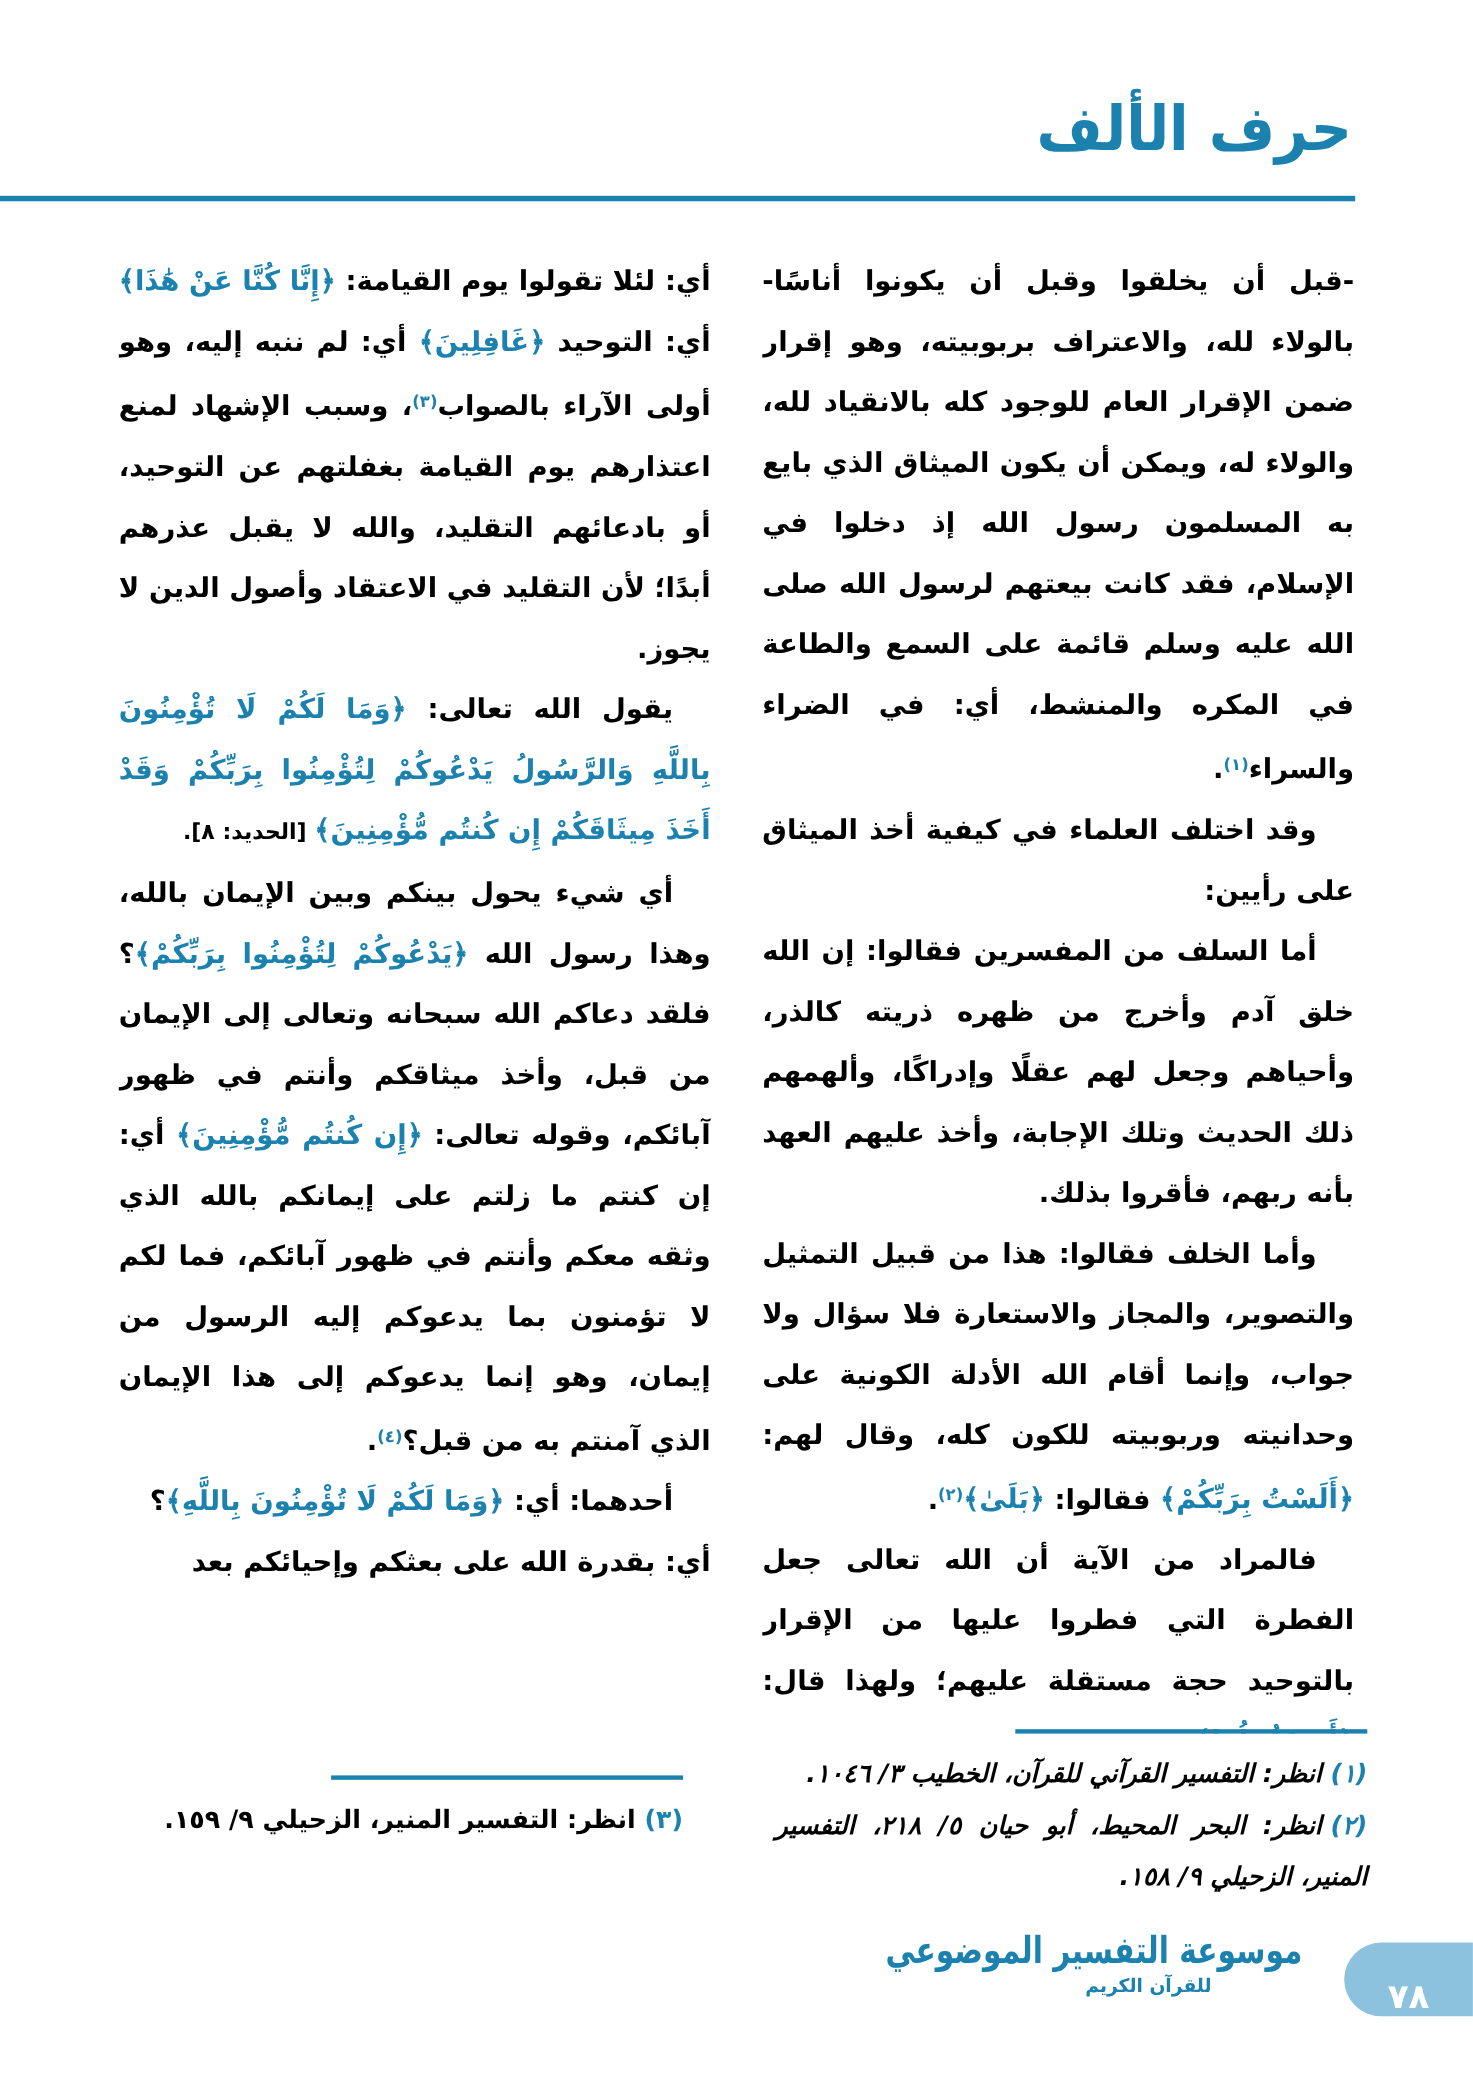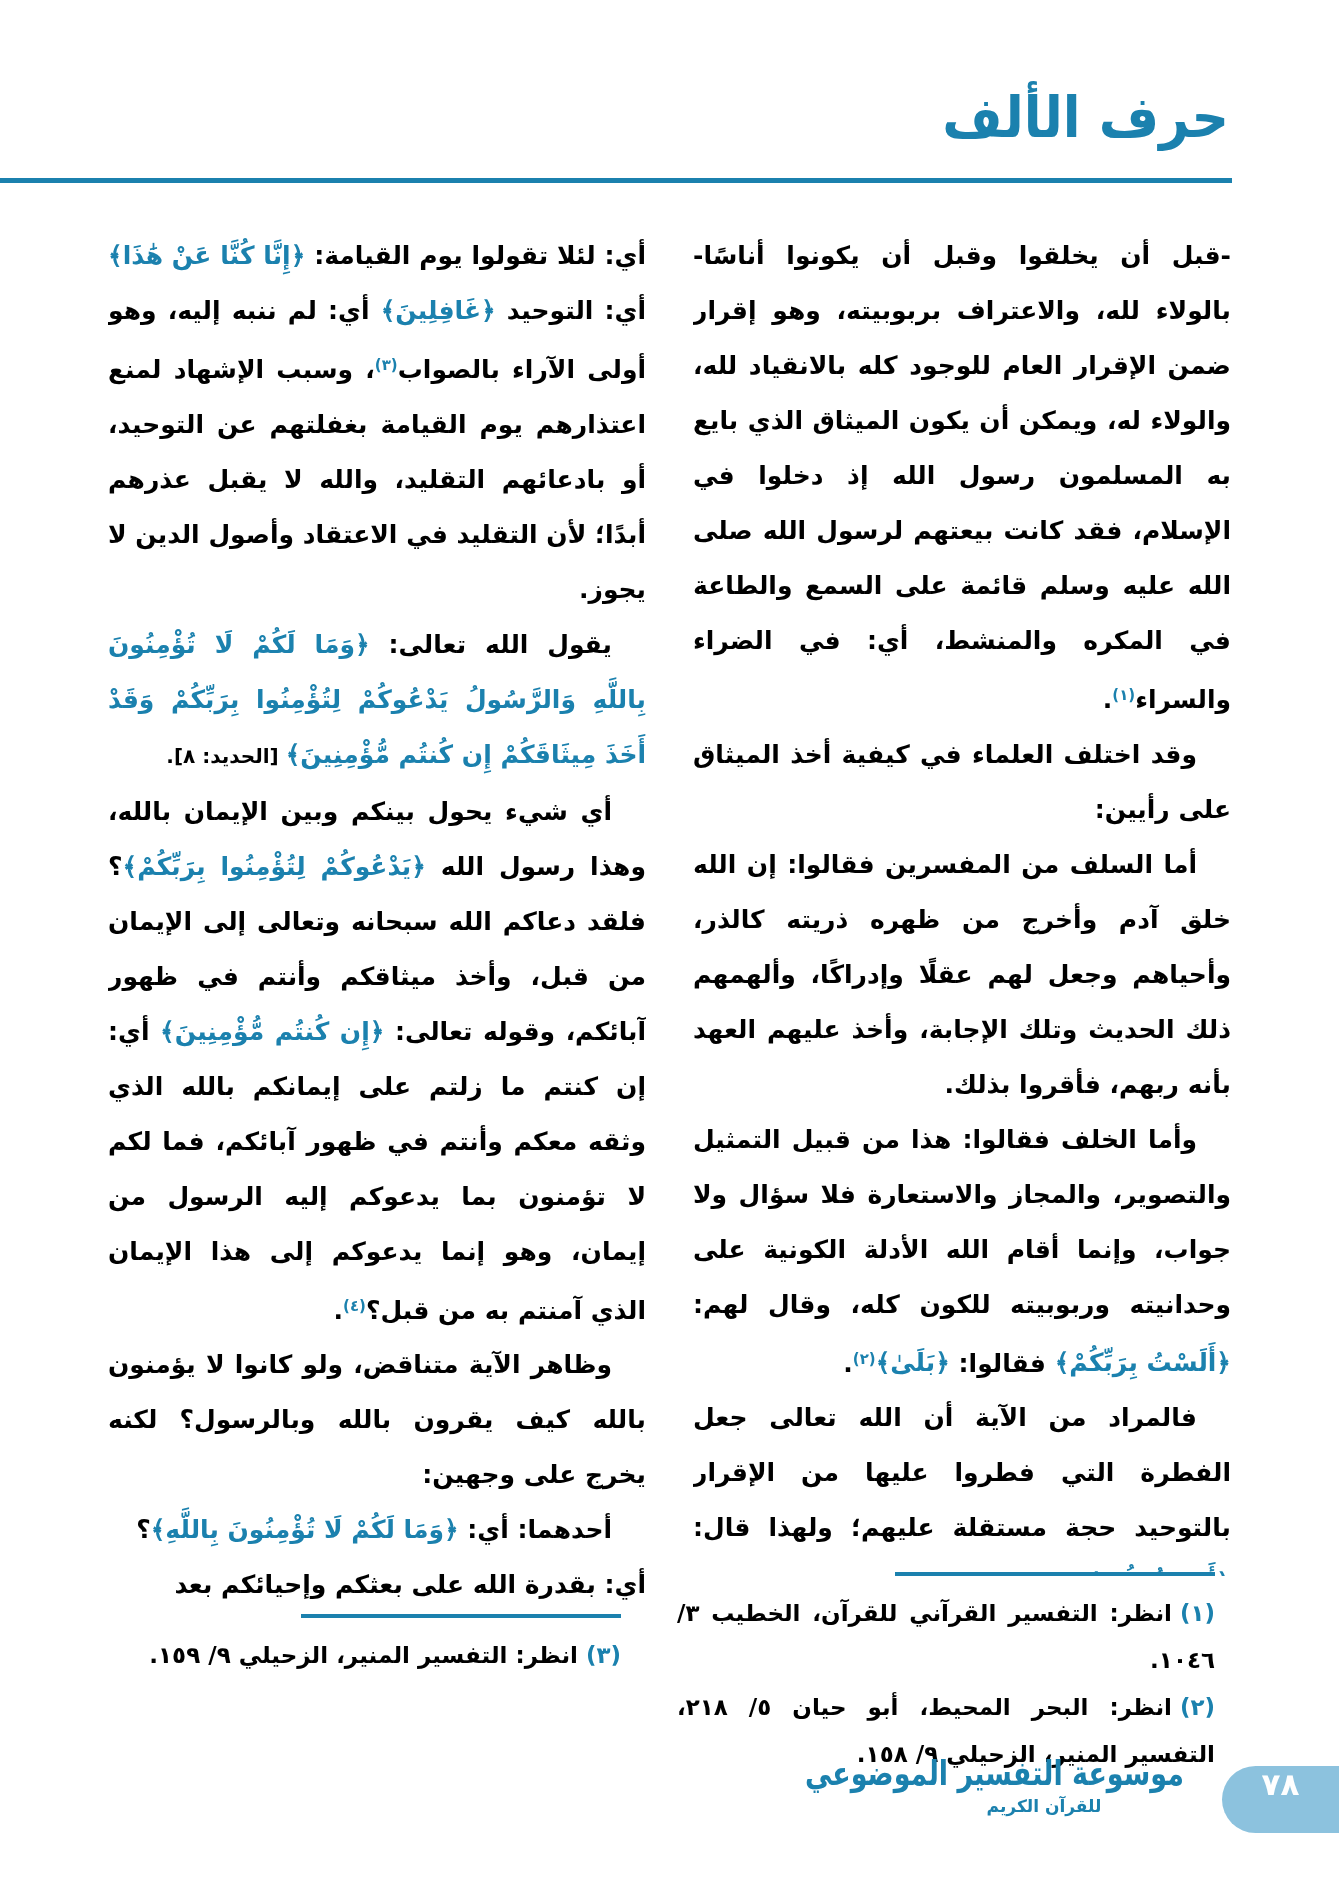--- a/index.html
+++ b/index.html
@@ -70,21 +70,21 @@
     color:var(--accent);
     font-size:0.6em;
     vertical-align:0.5em;
   }
   .seg-ref{ font-size:0.8em; }
   
   .footnotes{
     position:absolute;
     width:538px;
   }
-  .footnotes-right{ top:1572px; right:124px; }
+  .footnotes-right{ top:1572px; right:96px;font-style:italic; }
   .footnotes-left{ top:1614px; right:718px; }
   .fn-sep{
     width:320px;
     height:4px;
     background:var(--accent);
     margin-bottom:14px;
   }
   .footnote{
     font-size:23px;
     line-height:47px;
@@ -125,21 +125,21 @@
     left:0;            
   }
   .page-tab{
     left:auto;
     right:0;
     width:117px;
     height:67px;
     background:var(--tab-bg);
     border-radius:34px 0 0 34px;
     display:flex;
-    align-items:flex-start;
+    align-items:flex-end;
     justify-content:center;
   }
   .page-tab .num{
     color:#ffffff;
     font-size:31px;
     font-weight:bold;
     letter-spacing:2px;
   }
 </style>
 </head>
@@ -157,21 +157,20 @@
       <p class="para indent"><span class="seg-text">وقد اختلف العلماء في كيفية أخذ الميثاق على رأيين:</span></p>
       <p class="para indent"><span class="seg-text">أما السلف من المفسرين فقالوا: إن الله خلق آدم وأخرج من ظهره ذريته كالذر، وأحياهم وجعل لهم عقلًا وإدراكًا، وألهمهم ذلك الحديث وتلك الإجابة، وأخذ عليهم العهد بأنه ربهم، فأقروا بذلك.</span></p>
       <p class="para indent"><span class="seg-text">وأما الخلف فقالوا: هذا من قبيل التمثيل والتصوير، والمجاز والاستعارة فلا سؤال ولا جواب، وإنما أقام الله الأدلة الكونية على وحدانيته وربوبيته للكون كله، وقال لهم: </span><span class="seg-quran">﴿أَلَسْتُ بِرَبِّكُمْ﴾</span><span class="seg-text"> فقالوا: </span><span class="seg-quran">﴿بَلَىٰ﴾</span><span class="seg-fnref">(٢)</span><span class="seg-text">.</span></p>
       <p class="para indent"><span class="seg-text">فالمراد من الآية أن الله تعالى جعل الفطرة التي فطروا عليها من الإقرار بالتوحيد حجة مستقلة عليهم؛ ولهذا قال: </span><span class="seg-quran">﴿أَن تَقُولُوا﴾</span></p>
     </div>
 
     <div class="col col-body-left">
       <p class="para"><span class="seg-text">أي: لئلا تقولوا يوم القيامة: </span><span class="seg-quran">﴿إِنَّا كُنَّا عَنْ هَٰذَا﴾</span><span class="seg-text"> أي: التوحيد </span><span class="seg-quran">﴿غَافِلِينَ﴾</span><span class="seg-text"> أي: لم ننبه إليه، وهو أولى الآراء بالصواب</span><span class="seg-fnref">(٣)</span><span class="seg-text">، وسبب الإشهاد لمنع اعتذارهم يوم القيامة بغفلتهم عن التوحيد، أو بادعائهم التقليد، والله لا يقبل عذرهم أبدًا؛ لأن التقليد في الاعتقاد وأصول الدين لا يجوز.</span></p>
       <p class="para indent"><span class="seg-text">يقول الله تعالى: </span><span class="seg-quran">﴿وَمَا لَكُمْ لَا تُؤْمِنُونَ بِاللَّهِ وَالرَّسُولُ يَدْعُوكُمْ لِتُؤْمِنُوا بِرَبِّكُمْ وَقَدْ أَخَذَ مِيثَاقَكُمْ إِن كُنتُم مُّؤْمِنِينَ﴾</span><span class="seg-ref"> [الحديد: ٨].</span></p>
       <p class="para indent"><span class="seg-text">أي شيء يحول بينكم وبين الإيمان بالله، وهذا رسول الله </span><span class="seg-quran">﴿يَدْعُوكُمْ لِتُؤْمِنُوا بِرَبِّكُمْ﴾</span><span class="seg-text">؟ فلقد دعاكم الله سبحانه وتعالى إلى الإيمان من قبل، وأخذ ميثاقكم وأنتم في ظهور آبائكم، وقوله تعالى: </span><span class="seg-quran">﴿إِن كُنتُم مُّؤْمِنِينَ﴾</span><span class="seg-text"> أي: إن كنتم ما زلتم على إيمانكم بالله الذي وثقه معكم وأنتم في ظهور آبائكم، فما لكم لا تؤمنون بما يدعوكم إليه الرسول من إيمان، وهو إنما يدعوكم إلى هذا الإيمان الذي آمنتم به من قبل؟</span><span class="seg-fnref">(٤)</span><span class="seg-text">.</span></p>
-      <p class="para indent"><span class="seg-text">وظاهر الآية متناقض، ولو كانوا لا يؤمنون بالله كيف يقرون بالله وبالرسول؟ لكنه يخرج على وجهين:</span></p>
       <p class="para indent"><span class="seg-text">أحدهما: أي: </span><span class="seg-quran">﴿وَمَا لَكُمْ لَا تُؤْمِنُونَ بِاللَّهِ﴾</span><span class="seg-text">؟</span></p>
       <p class="para"><span class="seg-text">أي: بقدرة الله على بعثكم وإحيائكم بعد</span></p>
     </div>
 
   </div>
 
   <div class="footnotes footnotes-right">
     <div class="fn-sep"></div>
     <div class="footnote">
       <span class="fn-num">(١)</span><span class="fn-text">انظر: التفسير القرآني للقرآن، الخطيب ٣/ ١٠٤٦.</span>

